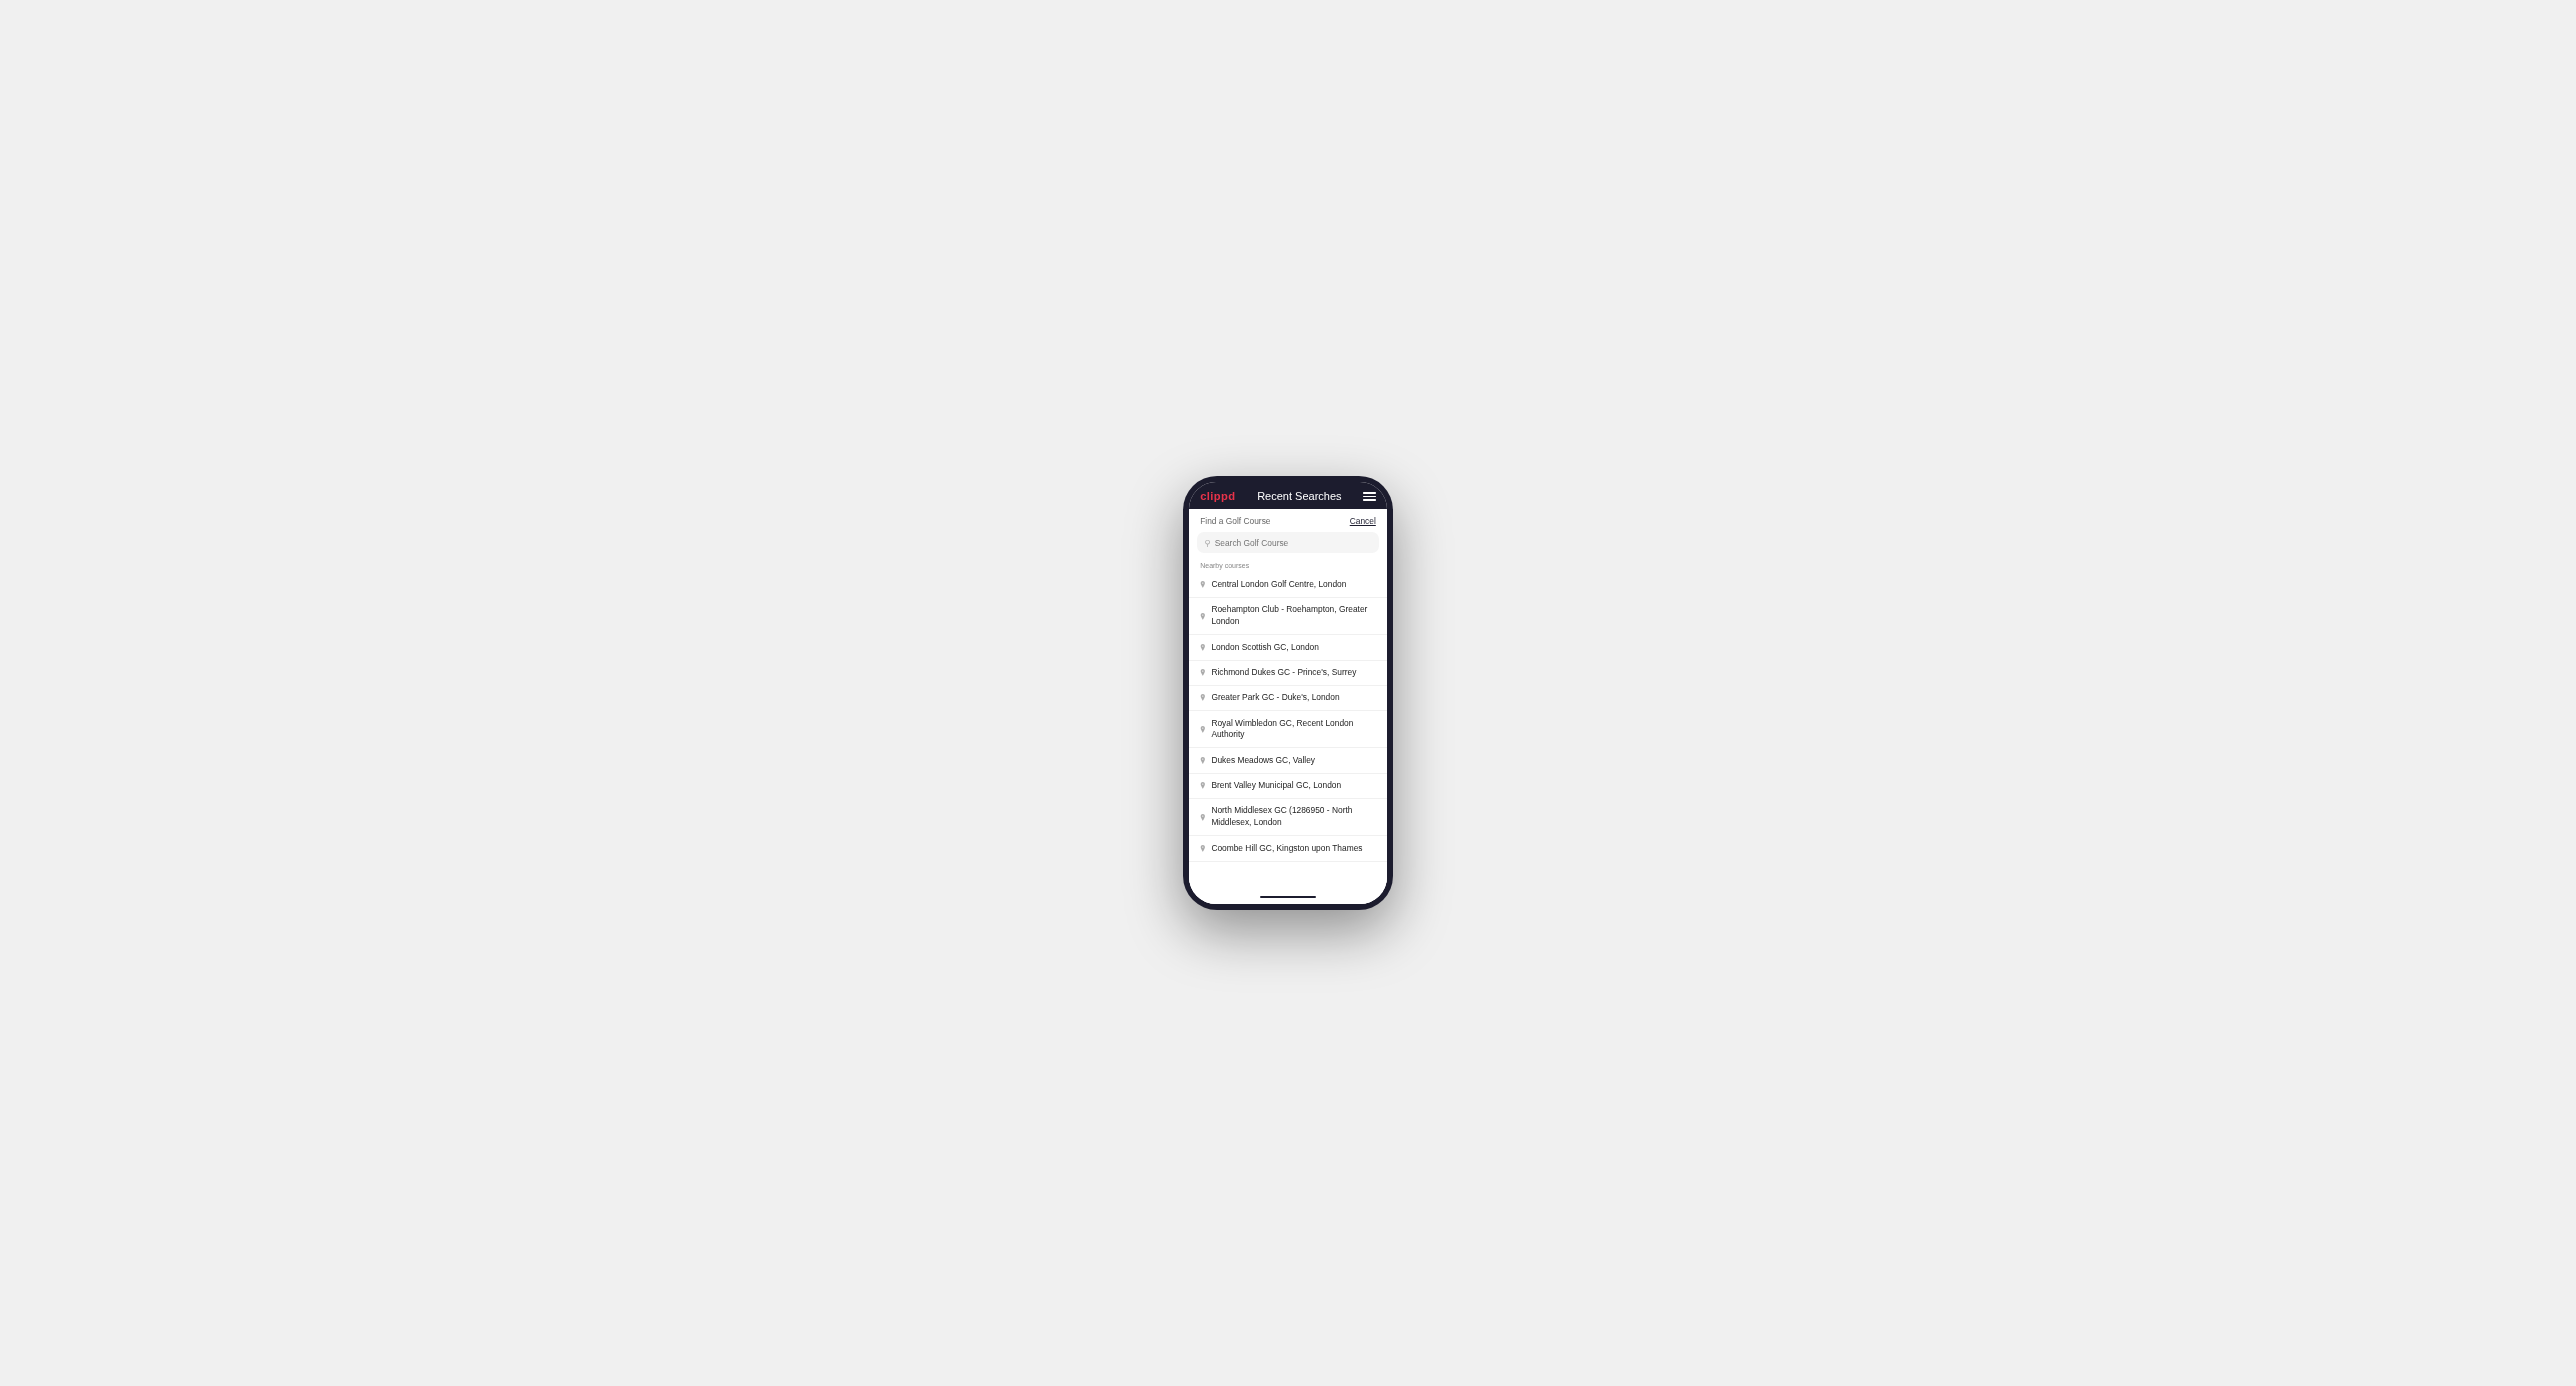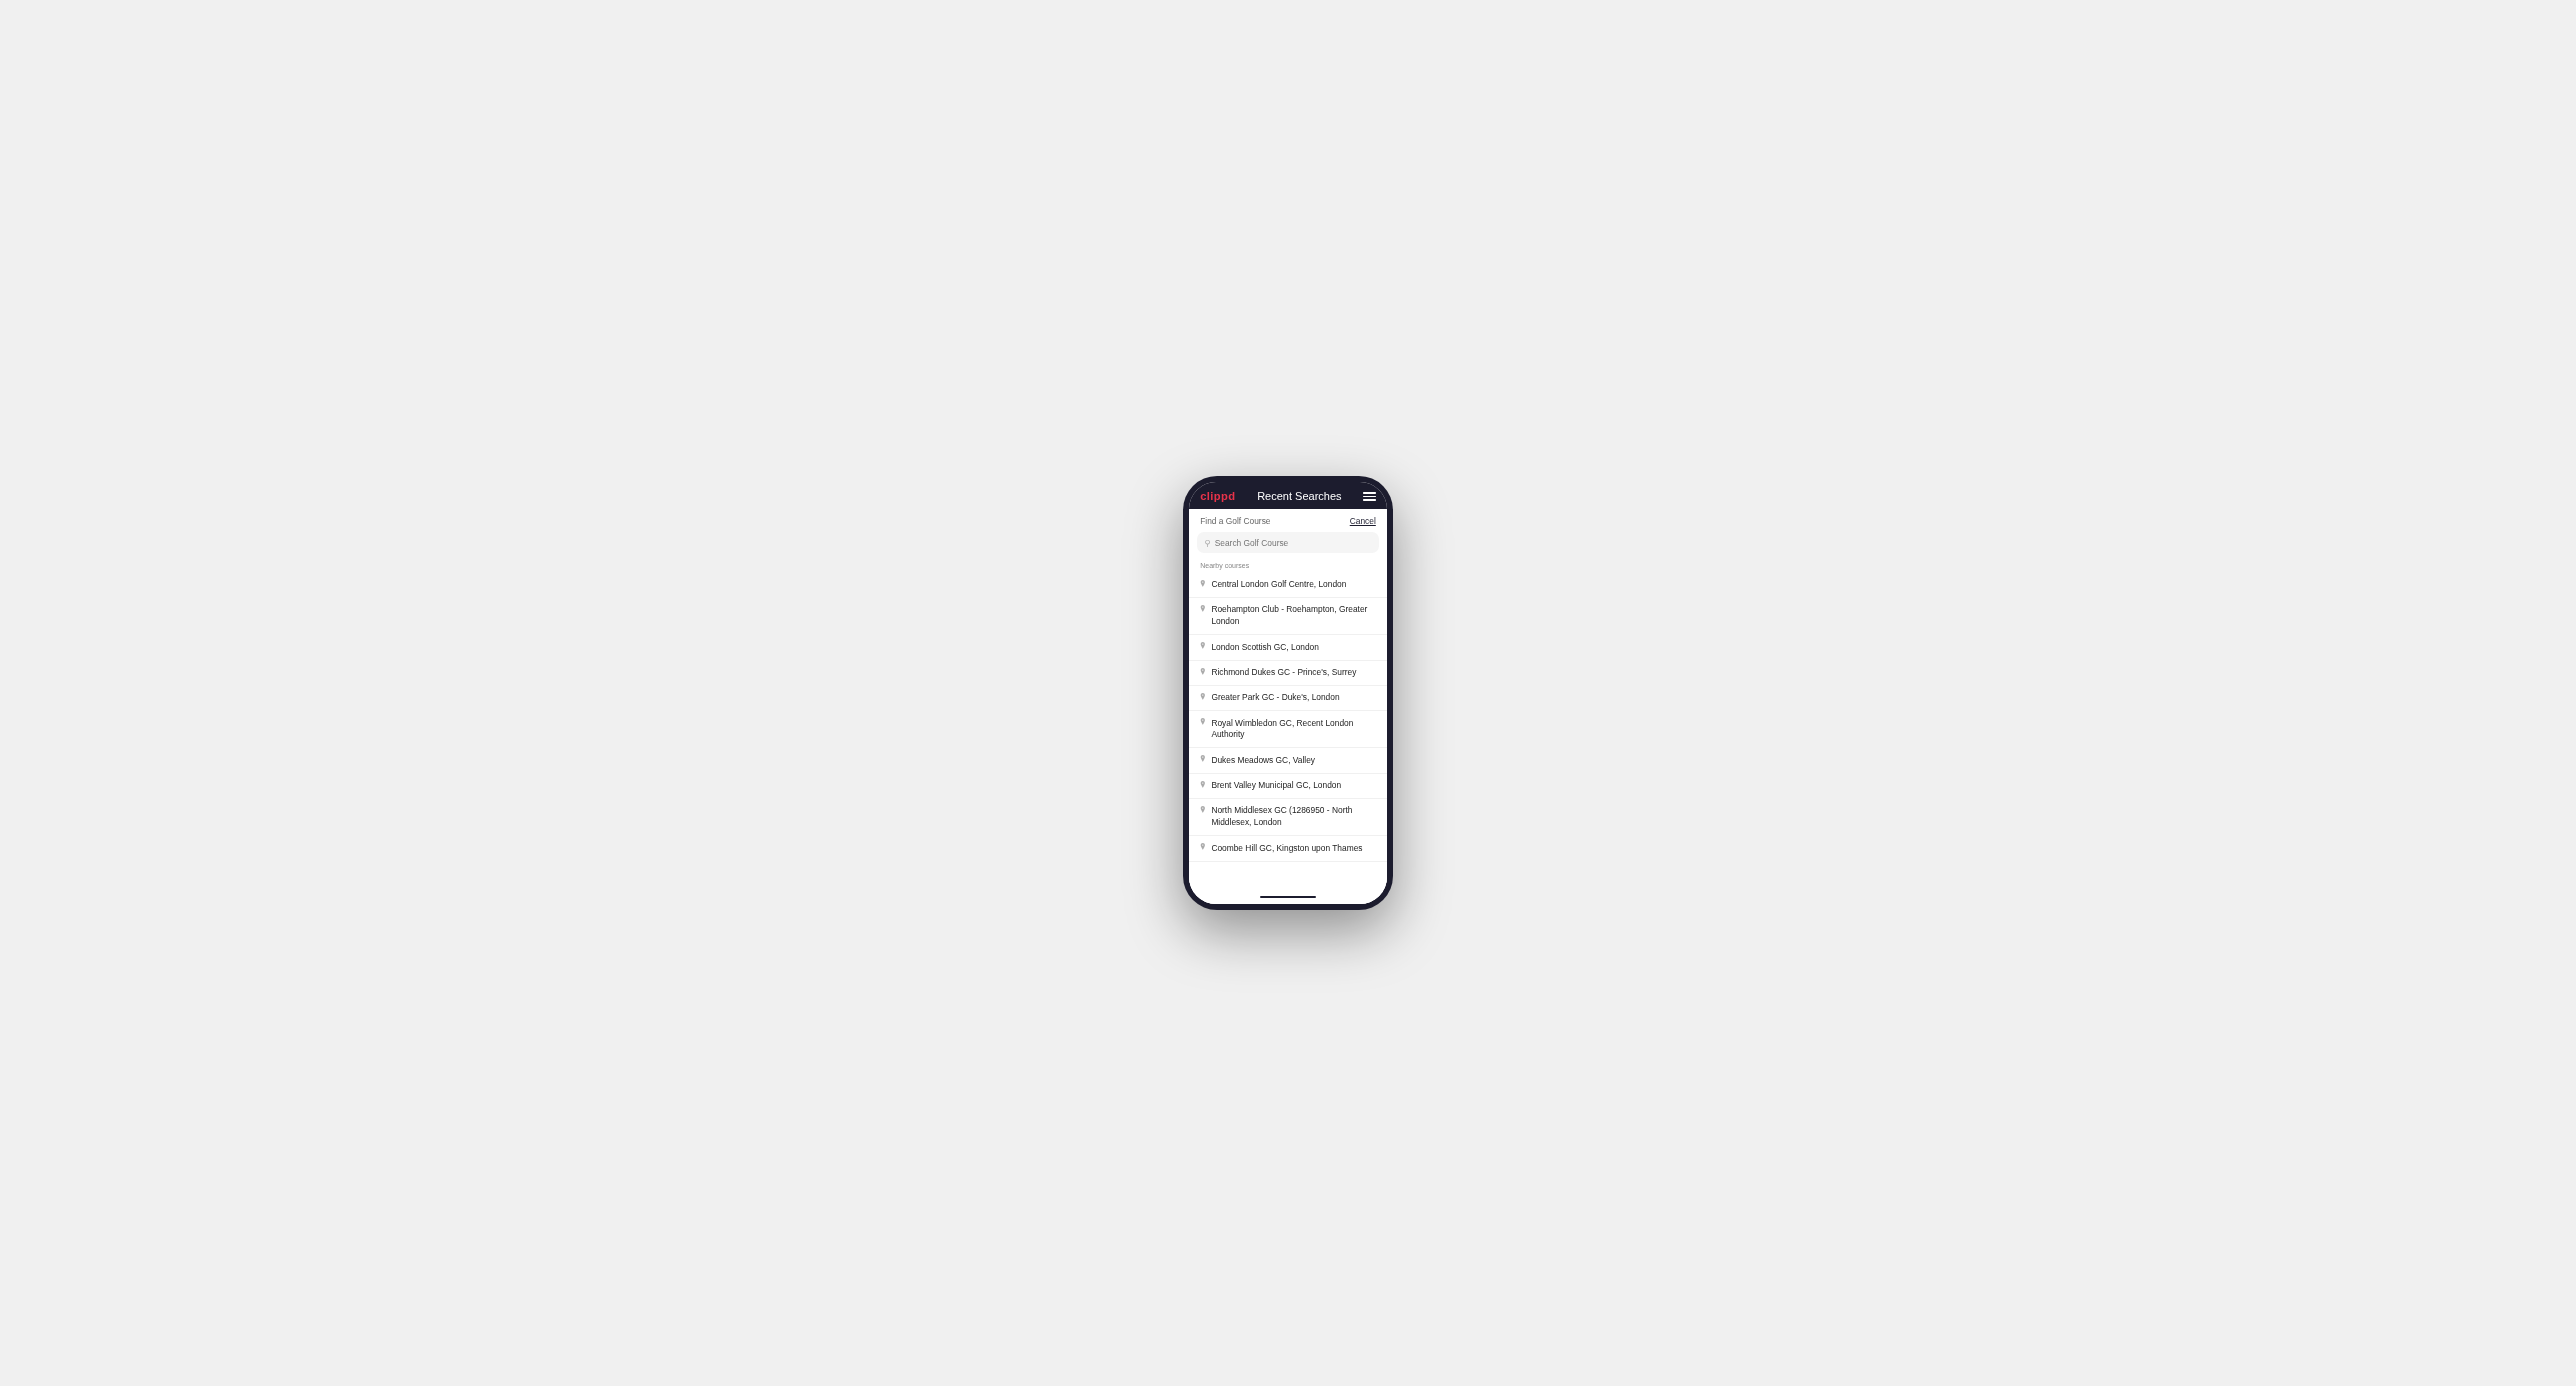--- a/index.html
+++ b/index.html
@@ -153,21 +153,21 @@
 
     
     .courses-list {
       flex: 1;
       overflow-y: auto;
       background: #ffffff;
     }
 
     .course-item {
       display: flex;
-      align-items: flex-start;
+      align-items: center;
       padding: 6.3px 11.2px;
       border-bottom: 0.7px solid #f0f0f0;
       cursor: pointer;
     }
 
     .pin-icon {
       color: #aaaaaa;
       font-size: 7px;
       margin-right: 5.6px;
       margin-top: 0.7px;

